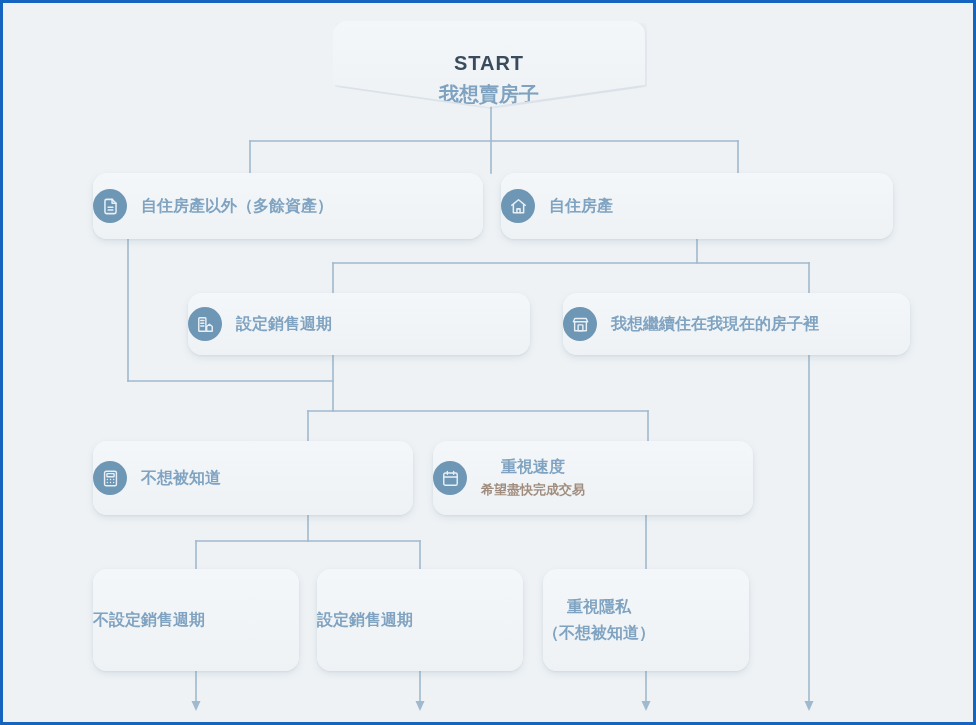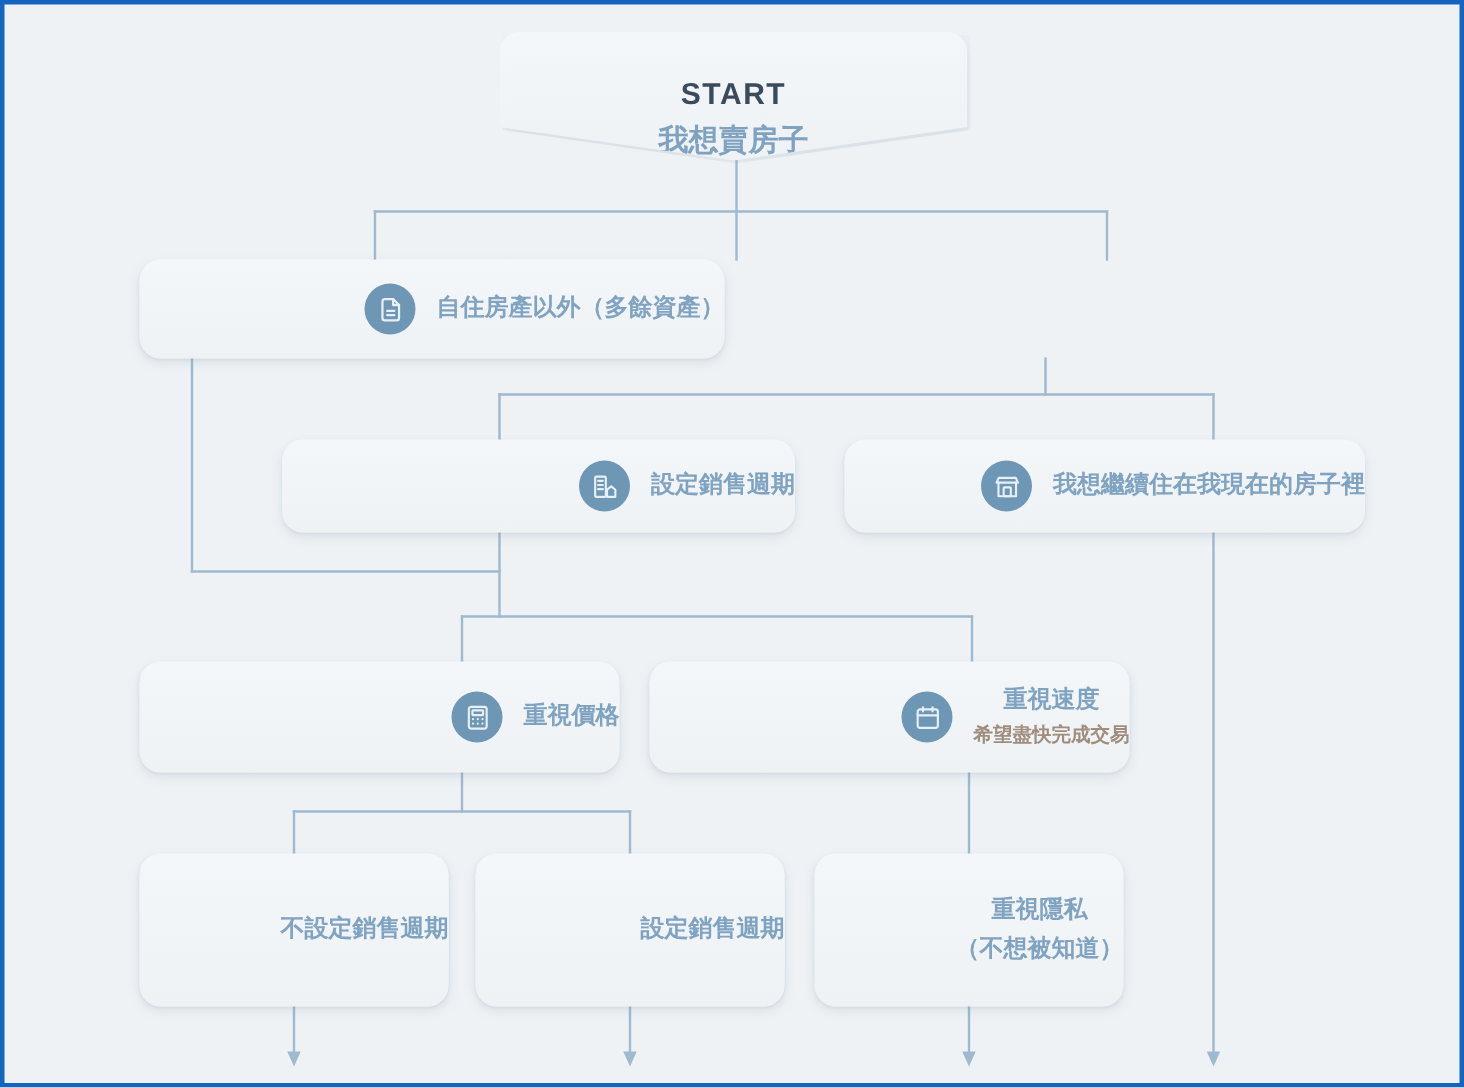--- a/index.html
+++ b/index.html
@@ -31,21 +31,21 @@
   
   .node {
     position: absolute;
     box-sizing: border-box;
     background: linear-gradient(180deg, #f4f7f9 0%, #eef2f5 100%);
     border-radius: 14px;
     box-shadow: 0 3px 7px rgba(120,140,160,0.16),
                 0 1px 2px rgba(120,140,160,0.12);
     display: flex;
     align-items: center;
-    justify-content: flex-end;
+    justify-content: flex-start;
   }
 
   
   .node.start {
     border-radius: 14px;
     background: linear-gradient(180deg, #f4f7f9 0%, #eef2f5 100%);
     -webkit-clip-path: polygon(0 0, 100% 0, 100% 74%, 50% 100%, 0 74%);
     clip-path: polygon(0 0, 100% 0, 100% 74%, 50% 100%, 0 74%);
     box-shadow: none;
     flex-direction: column;
@@ -182,20 +182,32 @@
         <svg width="19" height="19" viewBox="0 0 24 24" fill="none" stroke="#e8f0f6" stroke-width="1.9" stroke-linecap="round" stroke-linejoin="round">
           <path d="M14 3H7a2 2 0 0 0-2 2v14a2 2 0 0 0 2 2h10a2 2 0 0 0 2-2V8z"></path>
           <path d="M14 3v5h5"></path>
           <path d="M9 13h6M9 16.5h6"></path>
         </svg>
       </span>
       <span class="node-label">自住房產以外（多餘資產）</span>
     </div>
   </div>
 
+  <div class="node" style="left:498px; top:170px; width:392px; height:66px;">
+    <div class="inner">
+      <span class="icon-circle">
+        <svg width="19" height="19" viewBox="0 0 24 24" fill="none" stroke="#e8f0f6" stroke-width="1.9" stroke-linecap="round" stroke-linejoin="round">
+          <path d="M3.5 10.5 12 3.5l8.5 7"></path>
+          <path d="M5.5 9.8V20h13V9.8"></path>
+          <path d="M10 20v-5h4v5"></path>
+        </svg>
+      </span>
+      <span class="node-label">自住房產</span>
+    </div>
+  </div>
 
   <div class="node" style="left:185px; top:290px; width:342px; height:62px;">
     <div class="inner">
       <span class="icon-circle">
         <svg width="19" height="19" viewBox="0 0 24 24" fill="none" stroke="#e8f0f6" stroke-width="1.8" stroke-linecap="round" stroke-linejoin="round">
           <rect x="3.5" y="3.5" width="9" height="17" rx="1"></rect>
           <path d="M6 7h4M6 10.5h4M6 14h4"></path>
           <path d="M13.5 20.5v-6l3.5-2.8 3.5 2.8v6z"></path>
         </svg>
       </span>
@@ -219,21 +231,21 @@
   <div class="node" style="left:90px; top:438px; width:320px; height:74px;">
     <div class="inner">
       <span class="icon-circle">
         <svg width="19" height="19" viewBox="0 0 24 24" fill="none" stroke="#e8f0f6" stroke-width="1.8" stroke-linecap="round" stroke-linejoin="round">
           <rect x="4.5" y="2.8" width="15" height="18.4" rx="2"></rect>
           <rect x="7.5" y="5.8" width="9" height="4" rx="0.6"></rect>
           <path d="M8 13.2h.01M12 13.2h.01M16 13.2h.01M8 17h.01M12 17h.01M16 17h.01"></path>
         </svg>
       </span>
       <span class="label-col">
-        <span class="node-label">重視價格</span>
+        <span class="node-label">不想被知道</span>
       </span>
     </div>
   </div>
 
   <div class="node" style="left:430px; top:438px; width:320px; height:74px;">
     <div class="inner">
       <span class="icon-circle">
         <svg width="19" height="19" viewBox="0 0 24 24" fill="none" stroke="#e8f0f6" stroke-width="1.8" stroke-linecap="round" stroke-linejoin="round">
           <rect x="3.5" y="5" width="17" height="15.5" rx="2"></rect>
           <path d="M3.5 10h17"></path>

